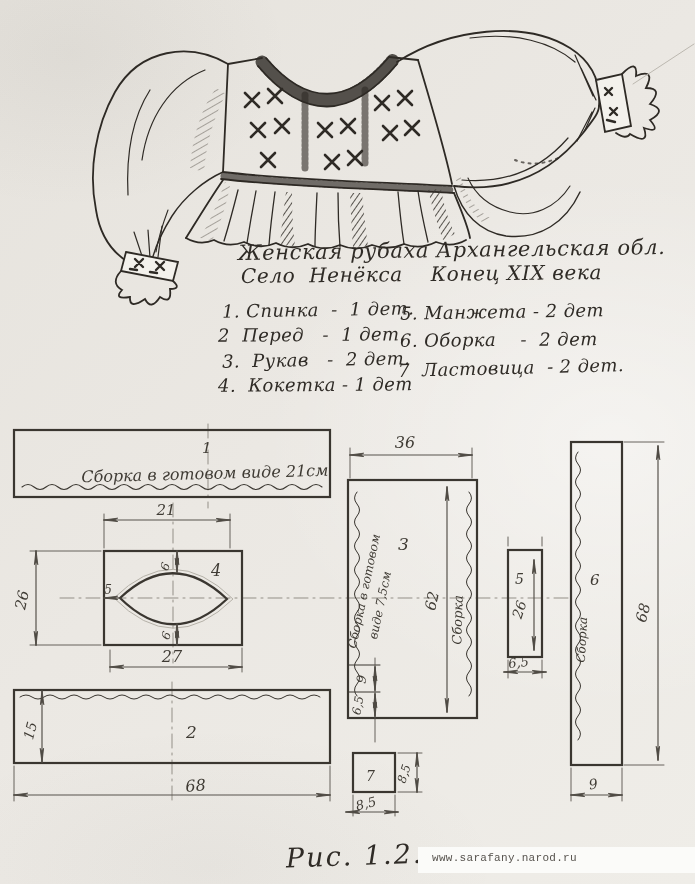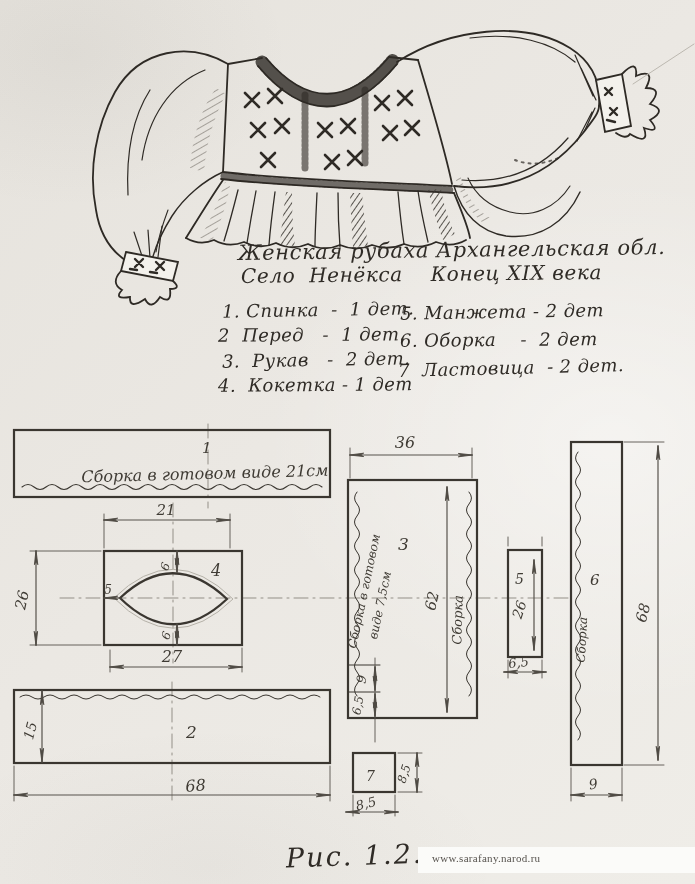--- a/index.html
+++ b/index.html
@@ -17,21 +17,21 @@
   .li{font-size:18px;letter-spacing:0.4px;}
   .li0{left:222px;top:299px;transform:rotate(-1deg);}
   .li1{left:218px;top:324px;transform:rotate(-0.5deg);}
   .li2{left:222px;top:349px;transform:rotate(-1deg);}
   .li3{left:218px;top:374px;transform:rotate(-0.5deg);}
   .li4{left:400px;top:301px;transform:rotate(-1deg);}
   .li5{left:400px;top:329px;transform:rotate(-0.5deg);}
   .li6{left:398px;top:357px;transform:rotate(-1.5deg);}
   .caption{left:286px;top:840px;font-size:27px;letter-spacing:2px;transform:rotate(-2deg);}
   .wm-strip{position:absolute;left:418px;top:847px;width:277px;height:26px;background:#fbfbf9;}
-  .wm-text{position:absolute;left:14px;top:5px;font-family:Liberation Serif, serif;
+  .wm-text{position:absolute;left:14px;top:5px;font-family:Liberation Mono, monospace;
            font-size:11px;color:#56524d;letter-spacing:0.3px;}
   svg{position:absolute;left:0;top:0;}
   svg text{font-family:"DejaVu Serif",serif;font-style:italic;fill:#3f3b34;}
 </style>
 </head>
 <body>
 
 <div class="page">
 
   <svg width="695" height="884" viewBox="0 0 695 884">

